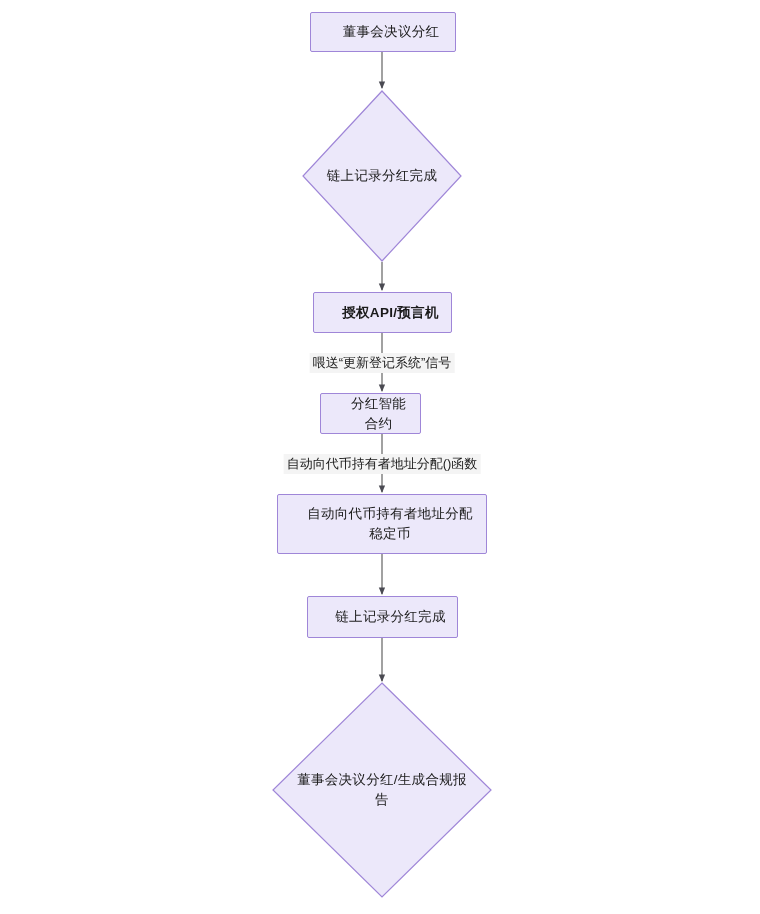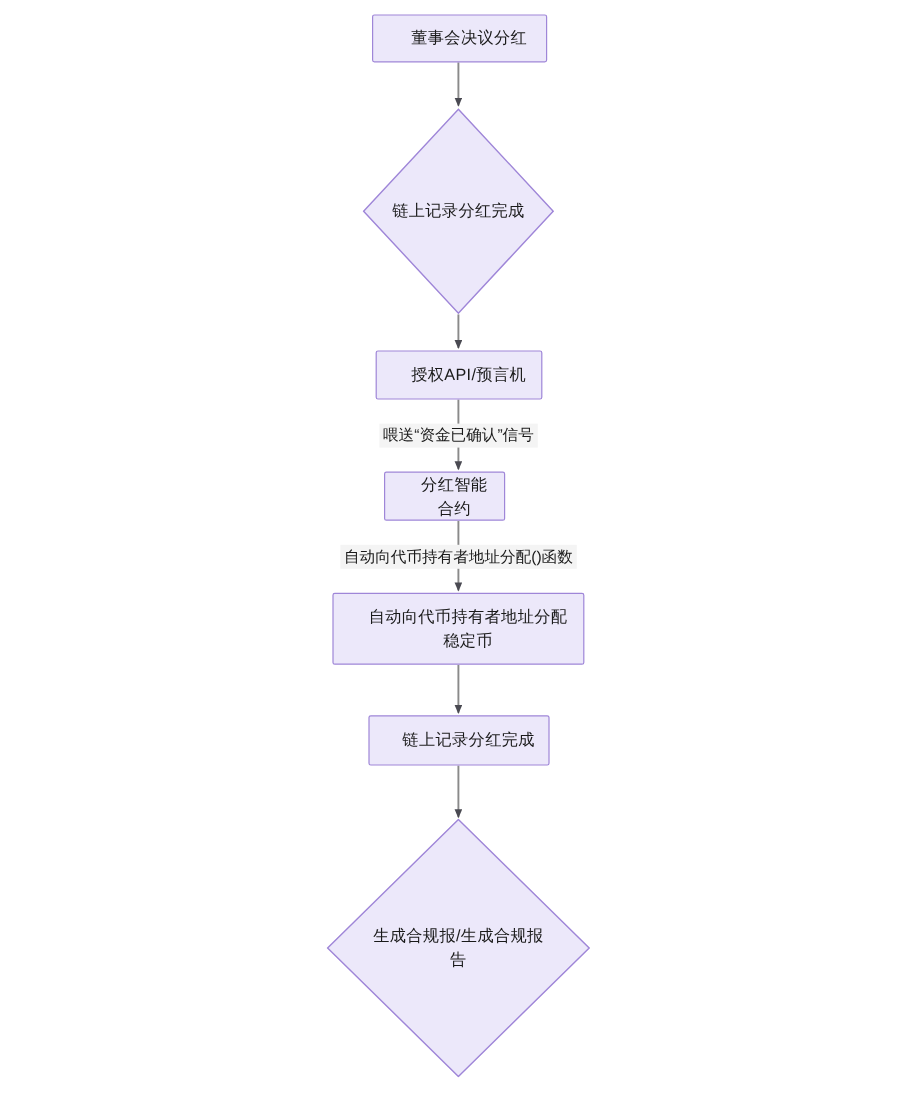--- a/index.html
+++ b/index.html
@@ -108,26 +108,26 @@
     <span class="label">董事会决议分红</span>
   </div>
 
   <div class="node node-diamond" style="left:302px; top:90px; width:160px; height:172px;">
     <svg class="dia-shape" viewBox="0 0 160 172" preserveAspectRatio="none">
       <polygon points="80,1 159,86 80,171 1,86" fill="#ECE8FA" stroke="#9F86D8" stroke-width="1.2"></polygon>
     </svg>
     <span class="label">链上记录分红完成</span>
   </div>
 
-  <div class="node node-rect" style="left:313px; top:292px; width:139px; height:41px;">
+  <div class="node node-rect" style="left:313px; top:292px; width:139px; height:41px;font-weight:bold;">
     <span class="label">授权API/预言机</span>
   </div>
 
   <div class="edge-label" style="left:382px; top:353px; transform:translateX(-50%);">
-    <span>喂送“资金已确认”信号</span>
+    <span>喂送“更新登记系统”信号</span>
   </div>
 
   <div class="node node-rect" style="left:320px; top:393px; width:101px; height:41px;">
     <span class="label">分红智能合约</span>
   </div>
 
   <div class="edge-label" style="left:382px; top:454px; transform:translateX(-50%);">
     <span>自动向代币持有者地址分配()函数</span>
   </div>
 
@@ -137,17 +137,17 @@
 
   <div class="node node-rect" style="left:277px; top:494px; width:210px; height:60px;">
     <span class="label">自动向代币持有者地址分配
 稳定币</span>
   </div>
 
   <div class="node node-diamond" style="left:272px; top:682px; width:220px; height:216px;">
     <svg class="dia-shape" viewBox="0 0 220 216" preserveAspectRatio="none">
       <polygon points="110,1 219,108 110,215 1,108" fill="#ECE8FA" stroke="#9F86D8" stroke-width="1.2"></polygon>
     </svg>
-    <span class="label">生成合规报/生成合规报
+    <span class="label">董事会决议分红/生成合规报
 告</span>
   </div>
 
 </div>
 
 </body></html>

